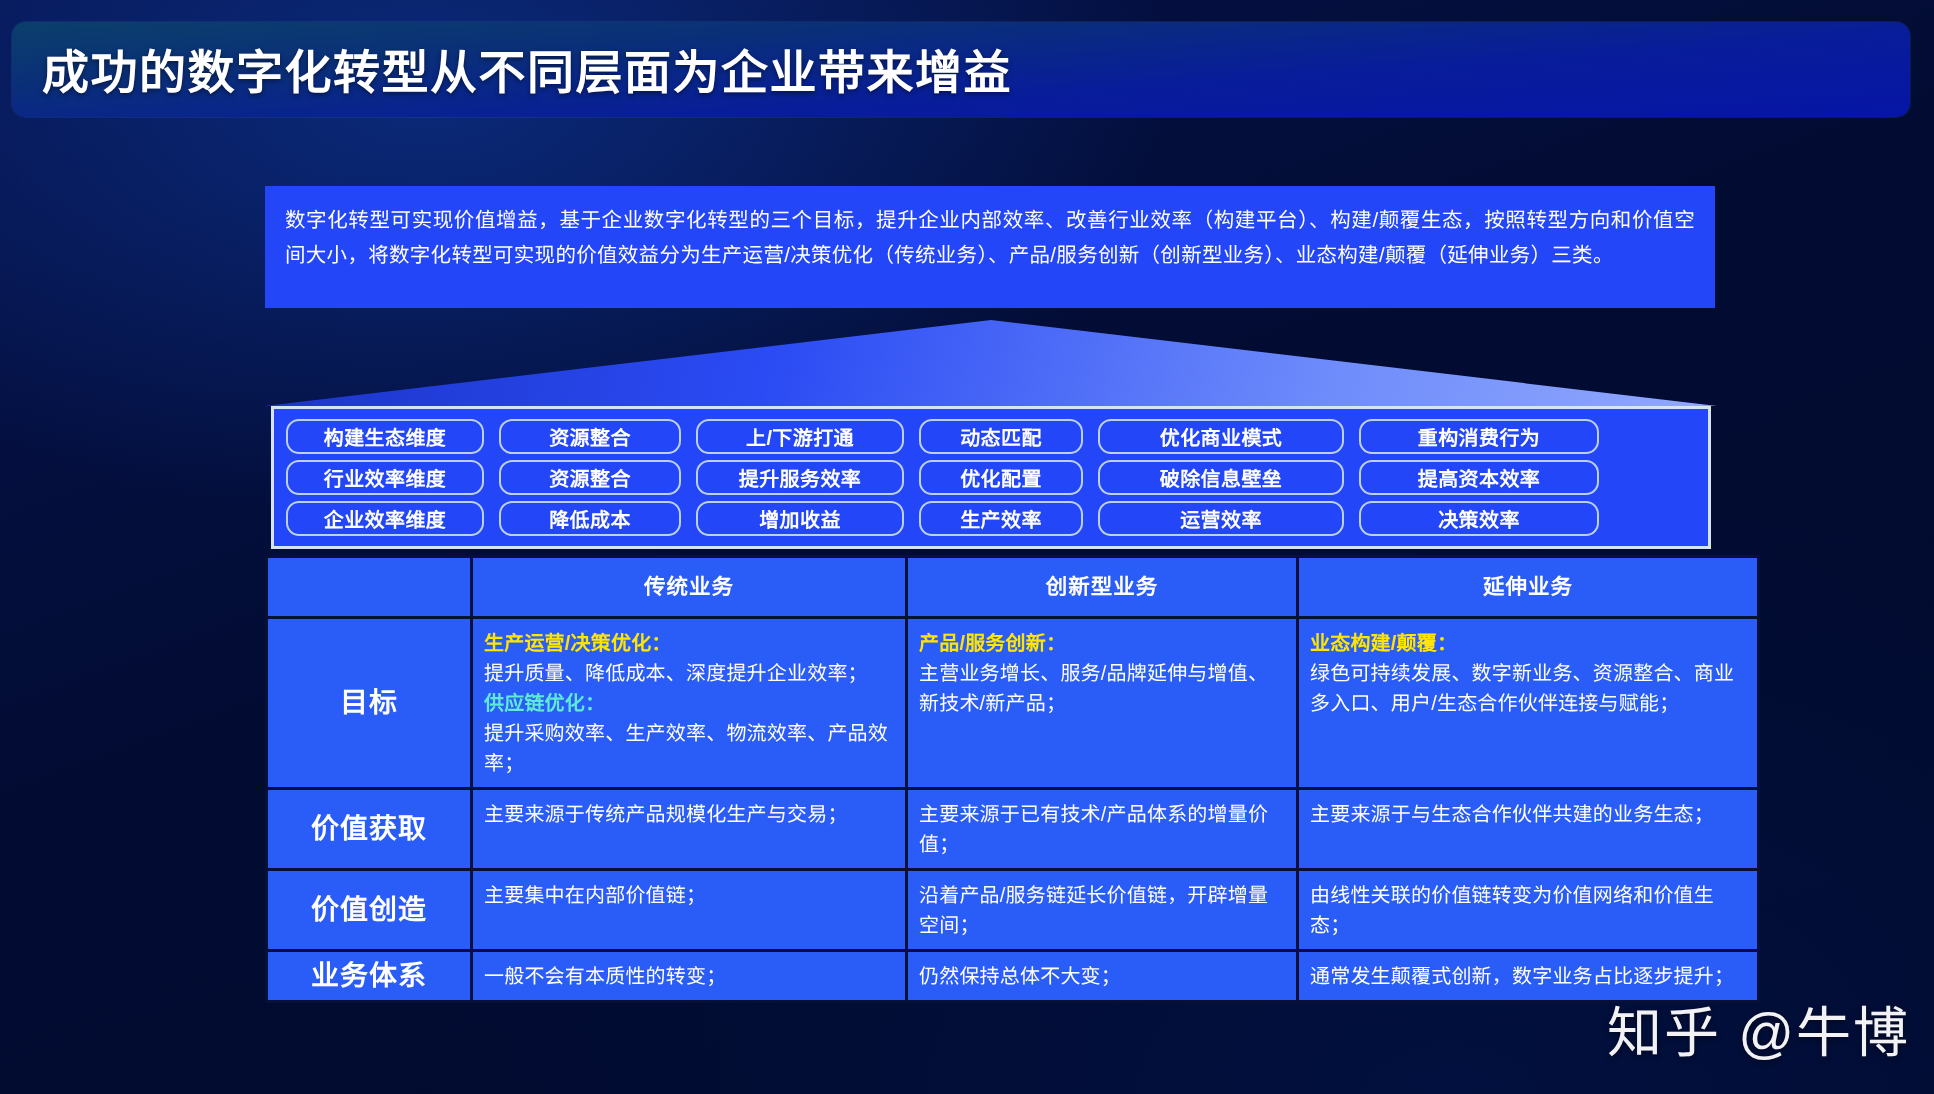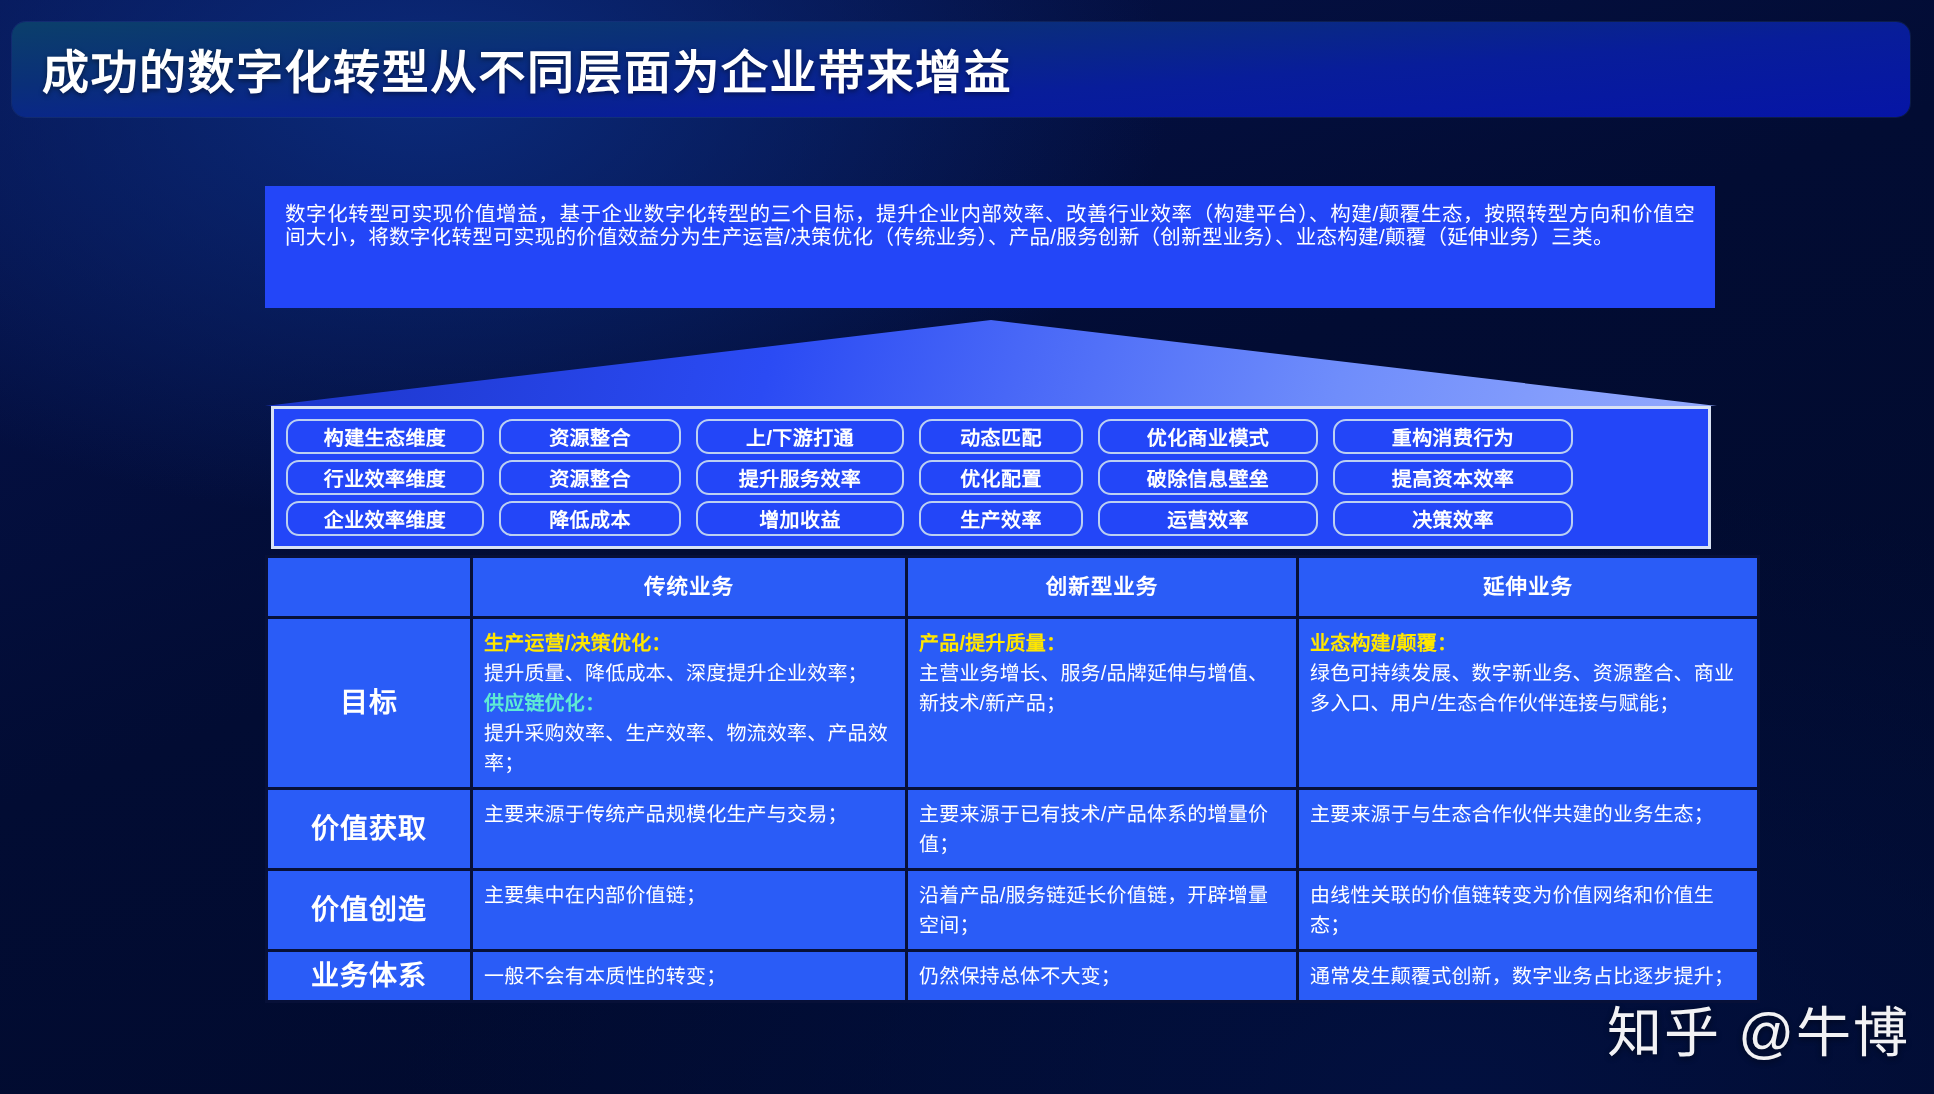--- a/index.html
+++ b/index.html
@@ -52,21 +52,21 @@
     left: 265px;
     top: 186px;
     width: 1450px;
     height: 122px;
     box-sizing: border-box;
     background: #2346f8;
     padding: 16px 20px 0 20px;
   }
   #intro-text {
     font-size: 20.5px;
-    line-height: 23px;
+    line-height: 35px;
     color: #ffffff;
     letter-spacing: 0.3px;
     text-align: justify;
   }
 
   
   #pediment {
     position: absolute;
     left: 265px;
     top: 320px;
@@ -109,21 +109,21 @@
     font-size: 20px;
     font-weight: 700;
     white-space: nowrap;
     letter-spacing: 0.4px;
     margin-right: 15px;
   }
   .pill.c0 { width: 198px; }
   .pill.c1 { width: 182px; }
   .pill.c2 { width: 208px; }
   .pill.c3 { width: 164px; }
-  .pill.c4 { width: 220px; }
+  .pill.c4 { width: 246px; }
   .pill.c5 { width: 240px; margin-right: 3px; }
 
   
   #matrix-table {
     position: absolute;
     left: 265px;
     top: 555px;
     width: 1452px;
     border-collapse: collapse;
     table-layout: fixed;
@@ -240,21 +240,21 @@
     <tbody>
       <tr>
         <td class="col-label">目标</td>
         <td class="col-a goal-cell">
           <p class="lede-yellow">生产运营/决策优化：</p>
           <p>提升质量、降低成本、深度提升企业效率；</p>
           <p class="lede-white">供应链优化：</p>
           <p>提升采购效率、生产效率、物流效率、产品效率；</p>
         </td>
         <td class="col-b goal-cell">
-          <p class="lede-yellow">产品/提升质量：</p>
+          <p class="lede-yellow">产品/服务创新：</p>
           <p>主营业务增长、服务/品牌延伸与增值、新技术/新产品；</p>
         </td>
         <td class="col-c goal-cell">
           <p class="lede-yellow">业态构建/颠覆：</p>
           <p>绿色可持续发展、数字新业务、资源整合、商业多入口、用户/生态合作伙伴连接与赋能；</p>
         </td>
       </tr>
       <tr>
         <td class="col-label">价值获取</td>
         <td class="col-a">主要来源于传统产品规模化生产与交易；</td>

